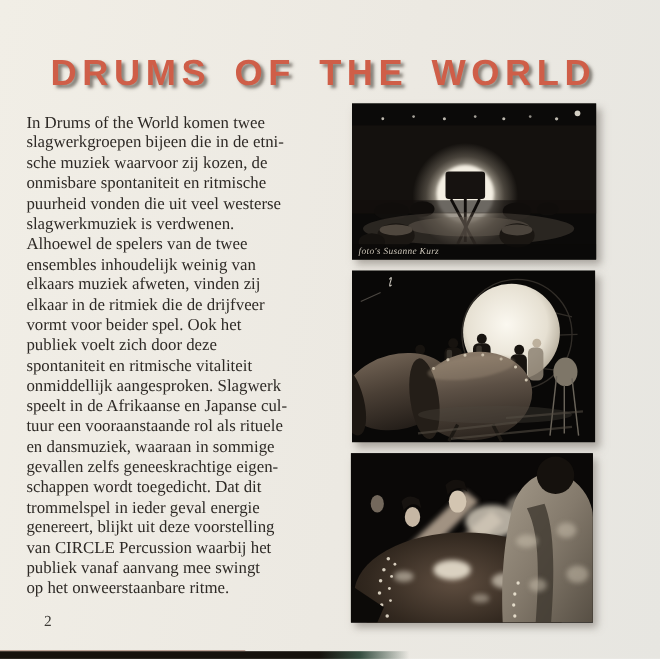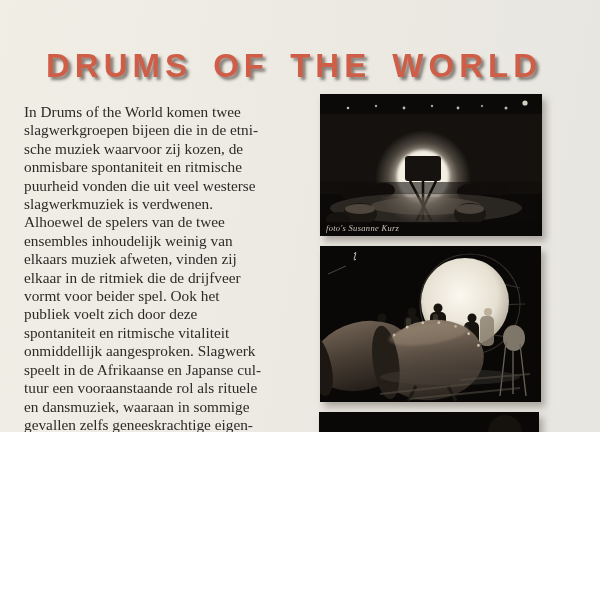--- a/index.html
+++ b/index.html
@@ -1,19 +1,19 @@
 <!DOCTYPE html>
 <html><head>
 <meta charset="utf-8">
 <style>
   html,body { margin:0; padding:0; }
   .page {
     position: relative;
     width: 600px;
-    height: 432px;
+    height: 599px;
     overflow: hidden;
     background: linear-gradient(100deg, #f1eee6 0%, #ece9e2 55%, #e7e6e1 100%);
     font-family: "Liberation Serif", serif;
   }
 
   .title {
     position: absolute;
     left: 46px;
     top: 48px;
     width: 520px;

